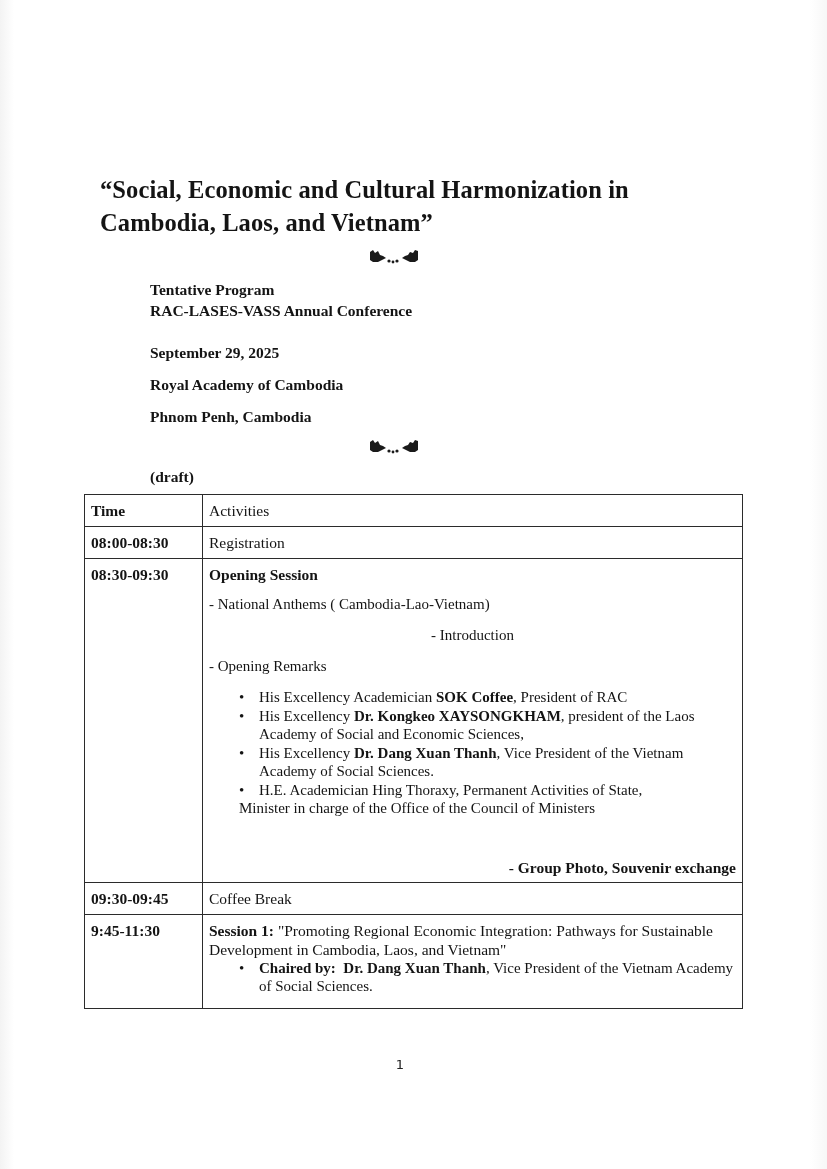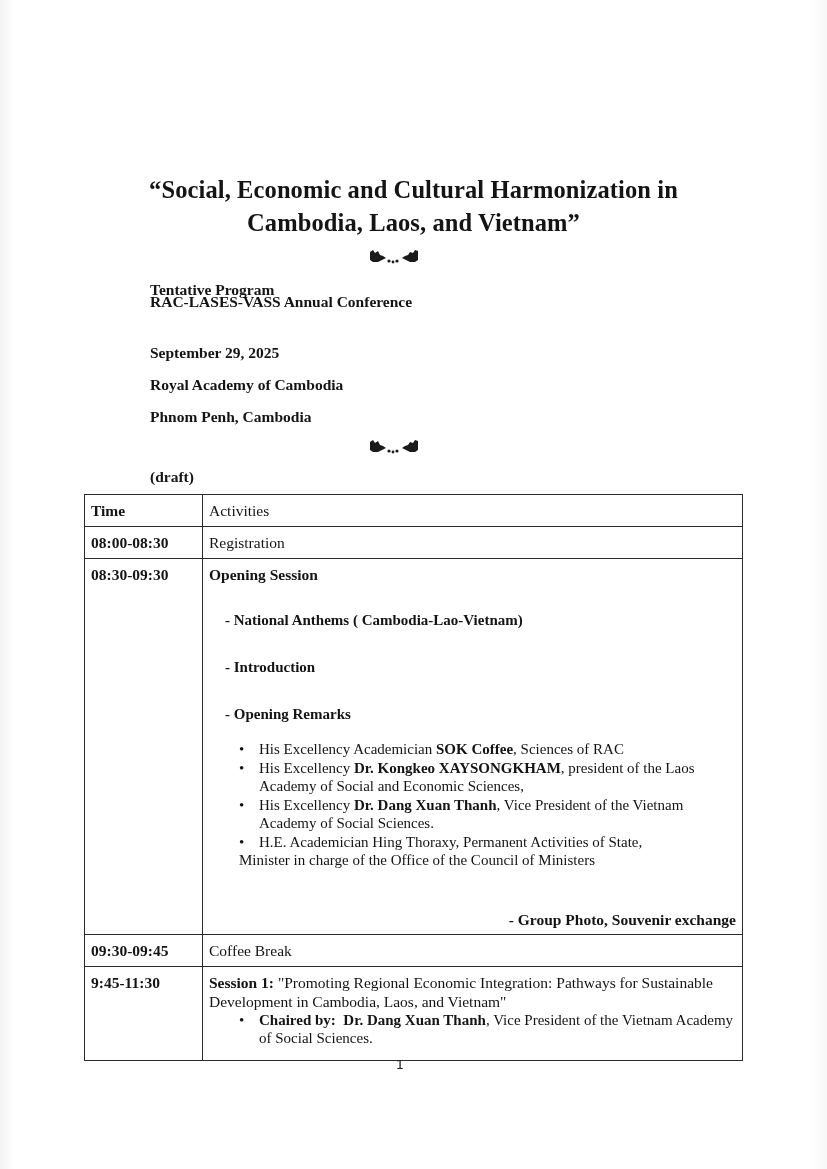--- a/index.html
+++ b/index.html
@@ -20,21 +20,21 @@
       left: 0; top: 0;
       width: 827px;
       height: 1169px;
       background: linear-gradient(90deg, #f3f3f3 0px, #ffffff 14px, #ffffff 810px, #f7f7f7 827px);
     }
     .title {
       position: absolute;
       left: 100px;
       width: 627px;
       top: 173px;
-      text-align: center;
+      text-align: left;
       font-weight: bold;
       font-size: 24.5px;
       line-height: 33px;
       letter-spacing: 0.1px;
     }
     .ornament {
       position: absolute;
       left: 368px;
       width: 52px;
       height: 16px;
@@ -67,24 +67,23 @@
       width: 105px;
       font-weight: bold;
     }
     .schedule td.act-col {
       font-weight: normal;
     }
     .bold { font-weight: bold; }
     .hdr td { height: 20px; }
     .row-short td { height: 20px; margin-top: 33px; }
     .sub-line {
-      margin: 16px;
+      margin: 0;
       padding-top: 10px;
       font-size: 15px;
-      font-weight: bold;
     }
     .sub-line:first-of-type { padding-top: 0; }
     .bullets {
       list-style: none;
       margin: 12px 0 0 0;
       padding: 0 0 0 30px;
     }
     .bullets li {
       position: relative;
       font-size: 15px;
@@ -152,21 +151,21 @@
     <svg width="52" height="16" viewBox="0 0 52 16">
       <path d="M2 2 L5 0 L7 3 L10 1 L12 5 L15 6 L18 8 L14 10 L10 12 L5 12 L2 10 Z" fill="#1a1a1a"></path>
       <circle cx="21" cy="11" r="1.6" fill="#1a1a1a"></circle>
       <circle cx="25" cy="12" r="1.4" fill="#1a1a1a"></circle>
       <circle cx="29" cy="11" r="1.6" fill="#1a1a1a"></circle>
       <path d="M50 1 L47 0 L45 3 L42 2 L40 5 L37 6 L34 8 L38 10 L42 12 L47 12 L50 10 Z" fill="#1a1a1a"></path>
     </svg>
   </div>
 
   <div class="meta-line" style="top:280px;">Tentative Program</div>
-  <div class="meta-line" style="top:292px;">RAC-LASES-VASS Annual Conference</div>
+  <div class="meta-line" style="top:301px;">RAC-LASES-VASS Annual Conference</div>
   <div class="meta-line" style="top:343px;">September 29, 2025</div>
   <div class="meta-line" style="top:375px;">Royal Academy of Cambodia</div>
   <div class="meta-line" style="top:407px;">Phnom Penh, Cambodia</div>
 
   <div class="ornament" style="top:440px;">
     <svg width="52" height="16" viewBox="0 0 52 16">
       <path d="M2 2 L5 0 L7 3 L10 1 L12 5 L15 6 L18 8 L14 10 L10 12 L5 12 L2 10 Z" fill="#1a1a1a"></path>
       <circle cx="21" cy="11" r="1.6" fill="#1a1a1a"></circle>
       <circle cx="25" cy="12" r="1.4" fill="#1a1a1a"></circle>
       <circle cx="29" cy="11" r="1.6" fill="#1a1a1a"></circle>
@@ -186,26 +185,26 @@
     <tr class="row-short">
       <td class="time-col">08:00-08:30</td>
       <td class="act-col bold">Registration</td>
     </tr>
 
     <tr>
       <td class="time-col">08:30-09:30</td>
       <td class="act-col">
         <div class="bold">Opening Session</div>
         <p class="sub-line" style="padding-top:11px;">- National Anthems ( Cambodia-Lao-Vietnam)</p>
-        <p class="sub-line" style="padding-top:12px;">- Introduction</p>
+        <p class="sub-line" style="padding-top:12px;text-align:center;">- Introduction</p>
         <p class="sub-line" style="padding-top:12px;">- Opening Remarks</p>
         <ul class="bullets">
           <li>
             <span class="dot">•</span>
-            <span>His Excellency Academician </span><span class="bold">SOK Coffee</span><span>, Sciences of RAC</span>
+            <span>His Excellency Academician </span><span class="bold">SOK Coffee</span><span>, President of RAC</span>
           </li>
           <li>
             <span class="dot">•</span>
             <span>His Excellency </span><span class="bold">Dr. Kongkeo XAYSONGKHAM</span><span>, president of the Laos Academy of Social and Economic Sciences,</span>
           </li>
           <li>
             <span class="dot">•</span>
             <span>His Excellency </span><span class="bold">Dr. Dang Xuan Thanh</span><span>, Vice President of the Vietnam Academy of Social Sciences.</span>
           </li>
           <li class="hang-left">

